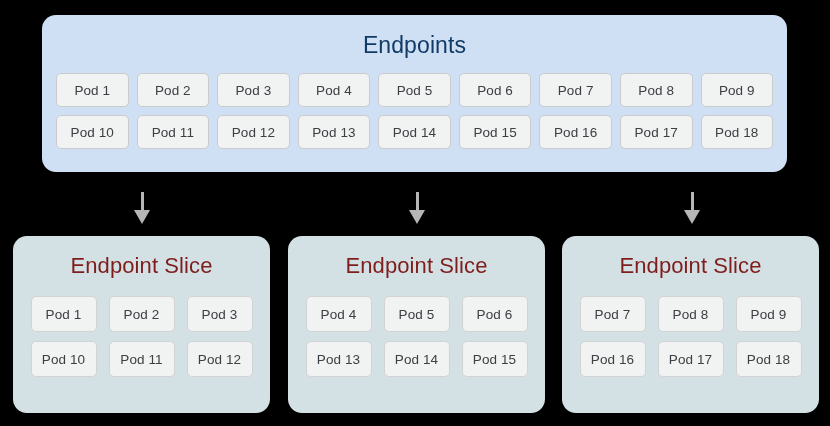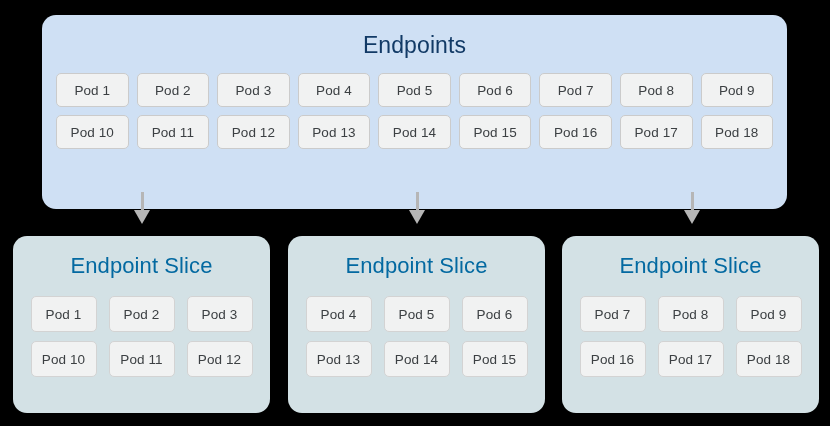--- a/index.html
+++ b/index.html
@@ -14,21 +14,21 @@
     font-family: "Liberation Sans", sans-serif;
     position: relative;
   }
 
   
   .endpoints-panel {
     position: absolute;
     left: 42px;
     top: 15px;
     width: 745px;
-    height: 194px;
+    height: 157px;
     background: #cfe0f4;
     border-radius: 14px;
     box-sizing: border-box;
     box-shadow: 0 1px 2px rgba(0,0,0,0.28);
   }
   .endpoints-title {
     text-align: center;
     color: #123a66;
     font-size: 23px;
     line-height: 23px;
@@ -92,21 +92,21 @@
     top: 236px;
     width: 257px;
     height: 177px;
     background: #d3e1e5;
     border-radius: 14px;
     box-sizing: border-box;
     box-shadow: 0 1px 2px rgba(0,0,0,0.28);
   }
   .slice-title {
     text-align: center;
-    color: #0369a1;
+    color: #7f1d1d;
     font-size: 22px;
     line-height: 22px;
     padding-top: 19px;
     letter-spacing: 0.1px;
     font-weight: 400;
   }
   .slice-rows {
     padding: 19px 0 0 0;
   }
   .slice-row {

